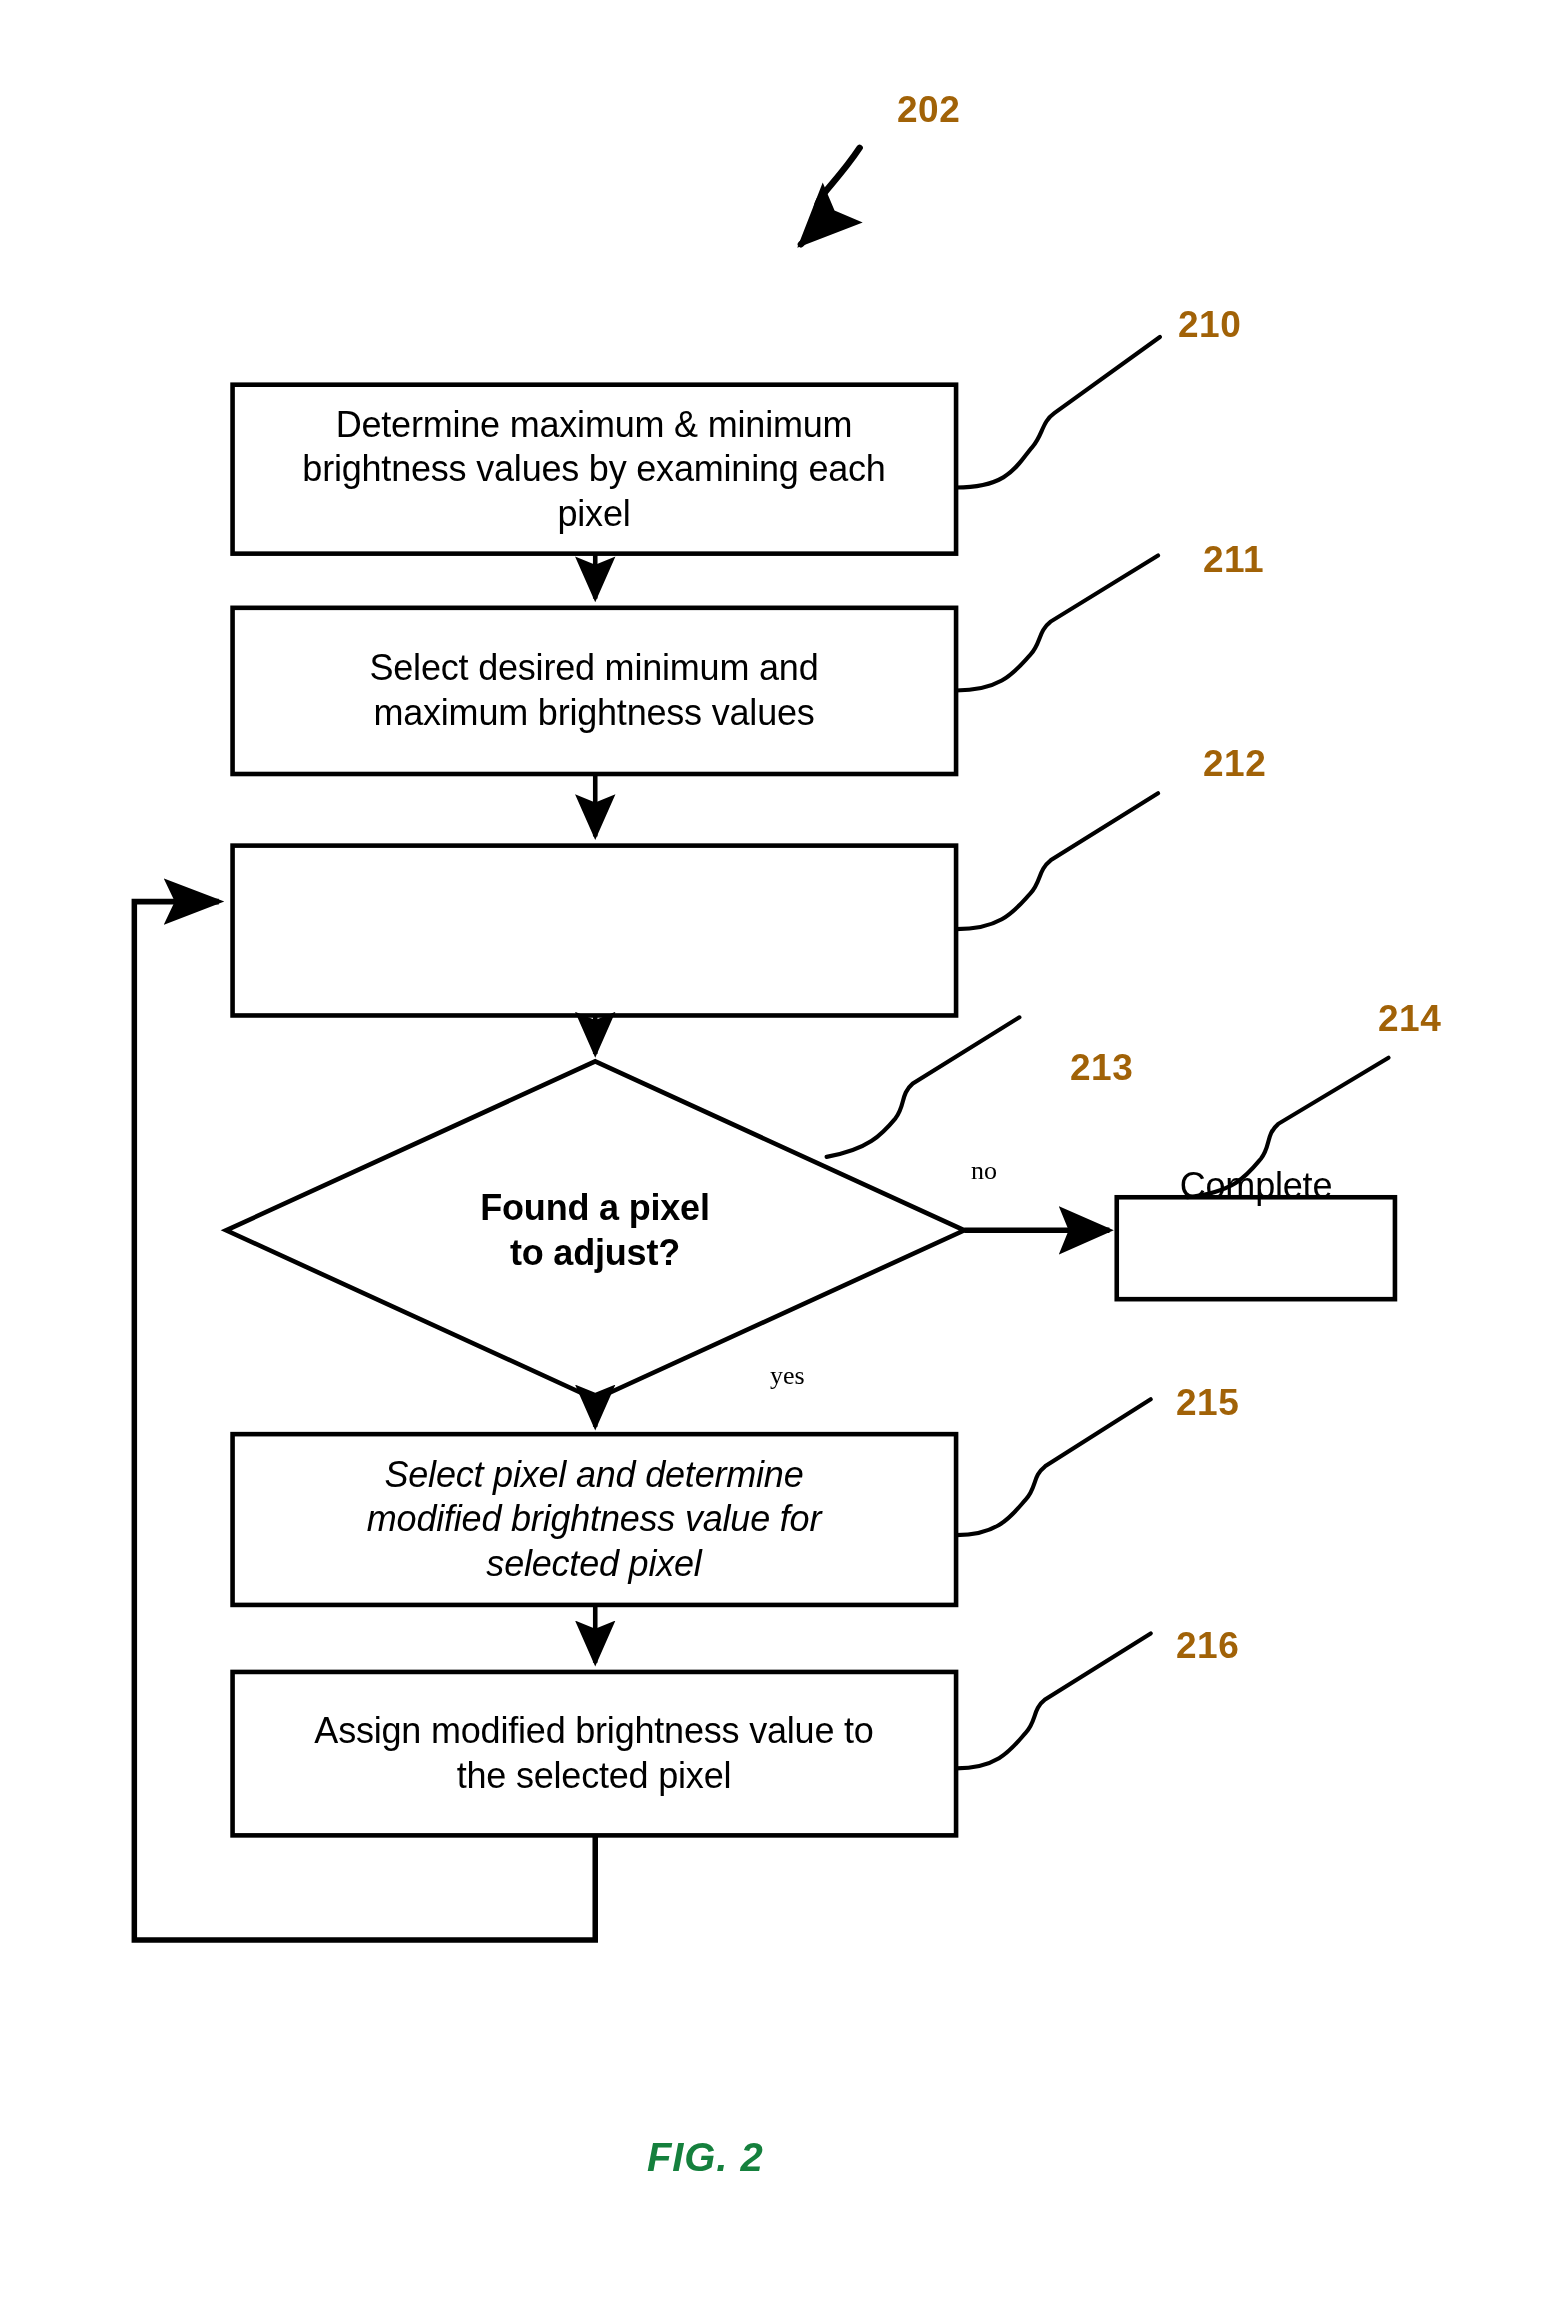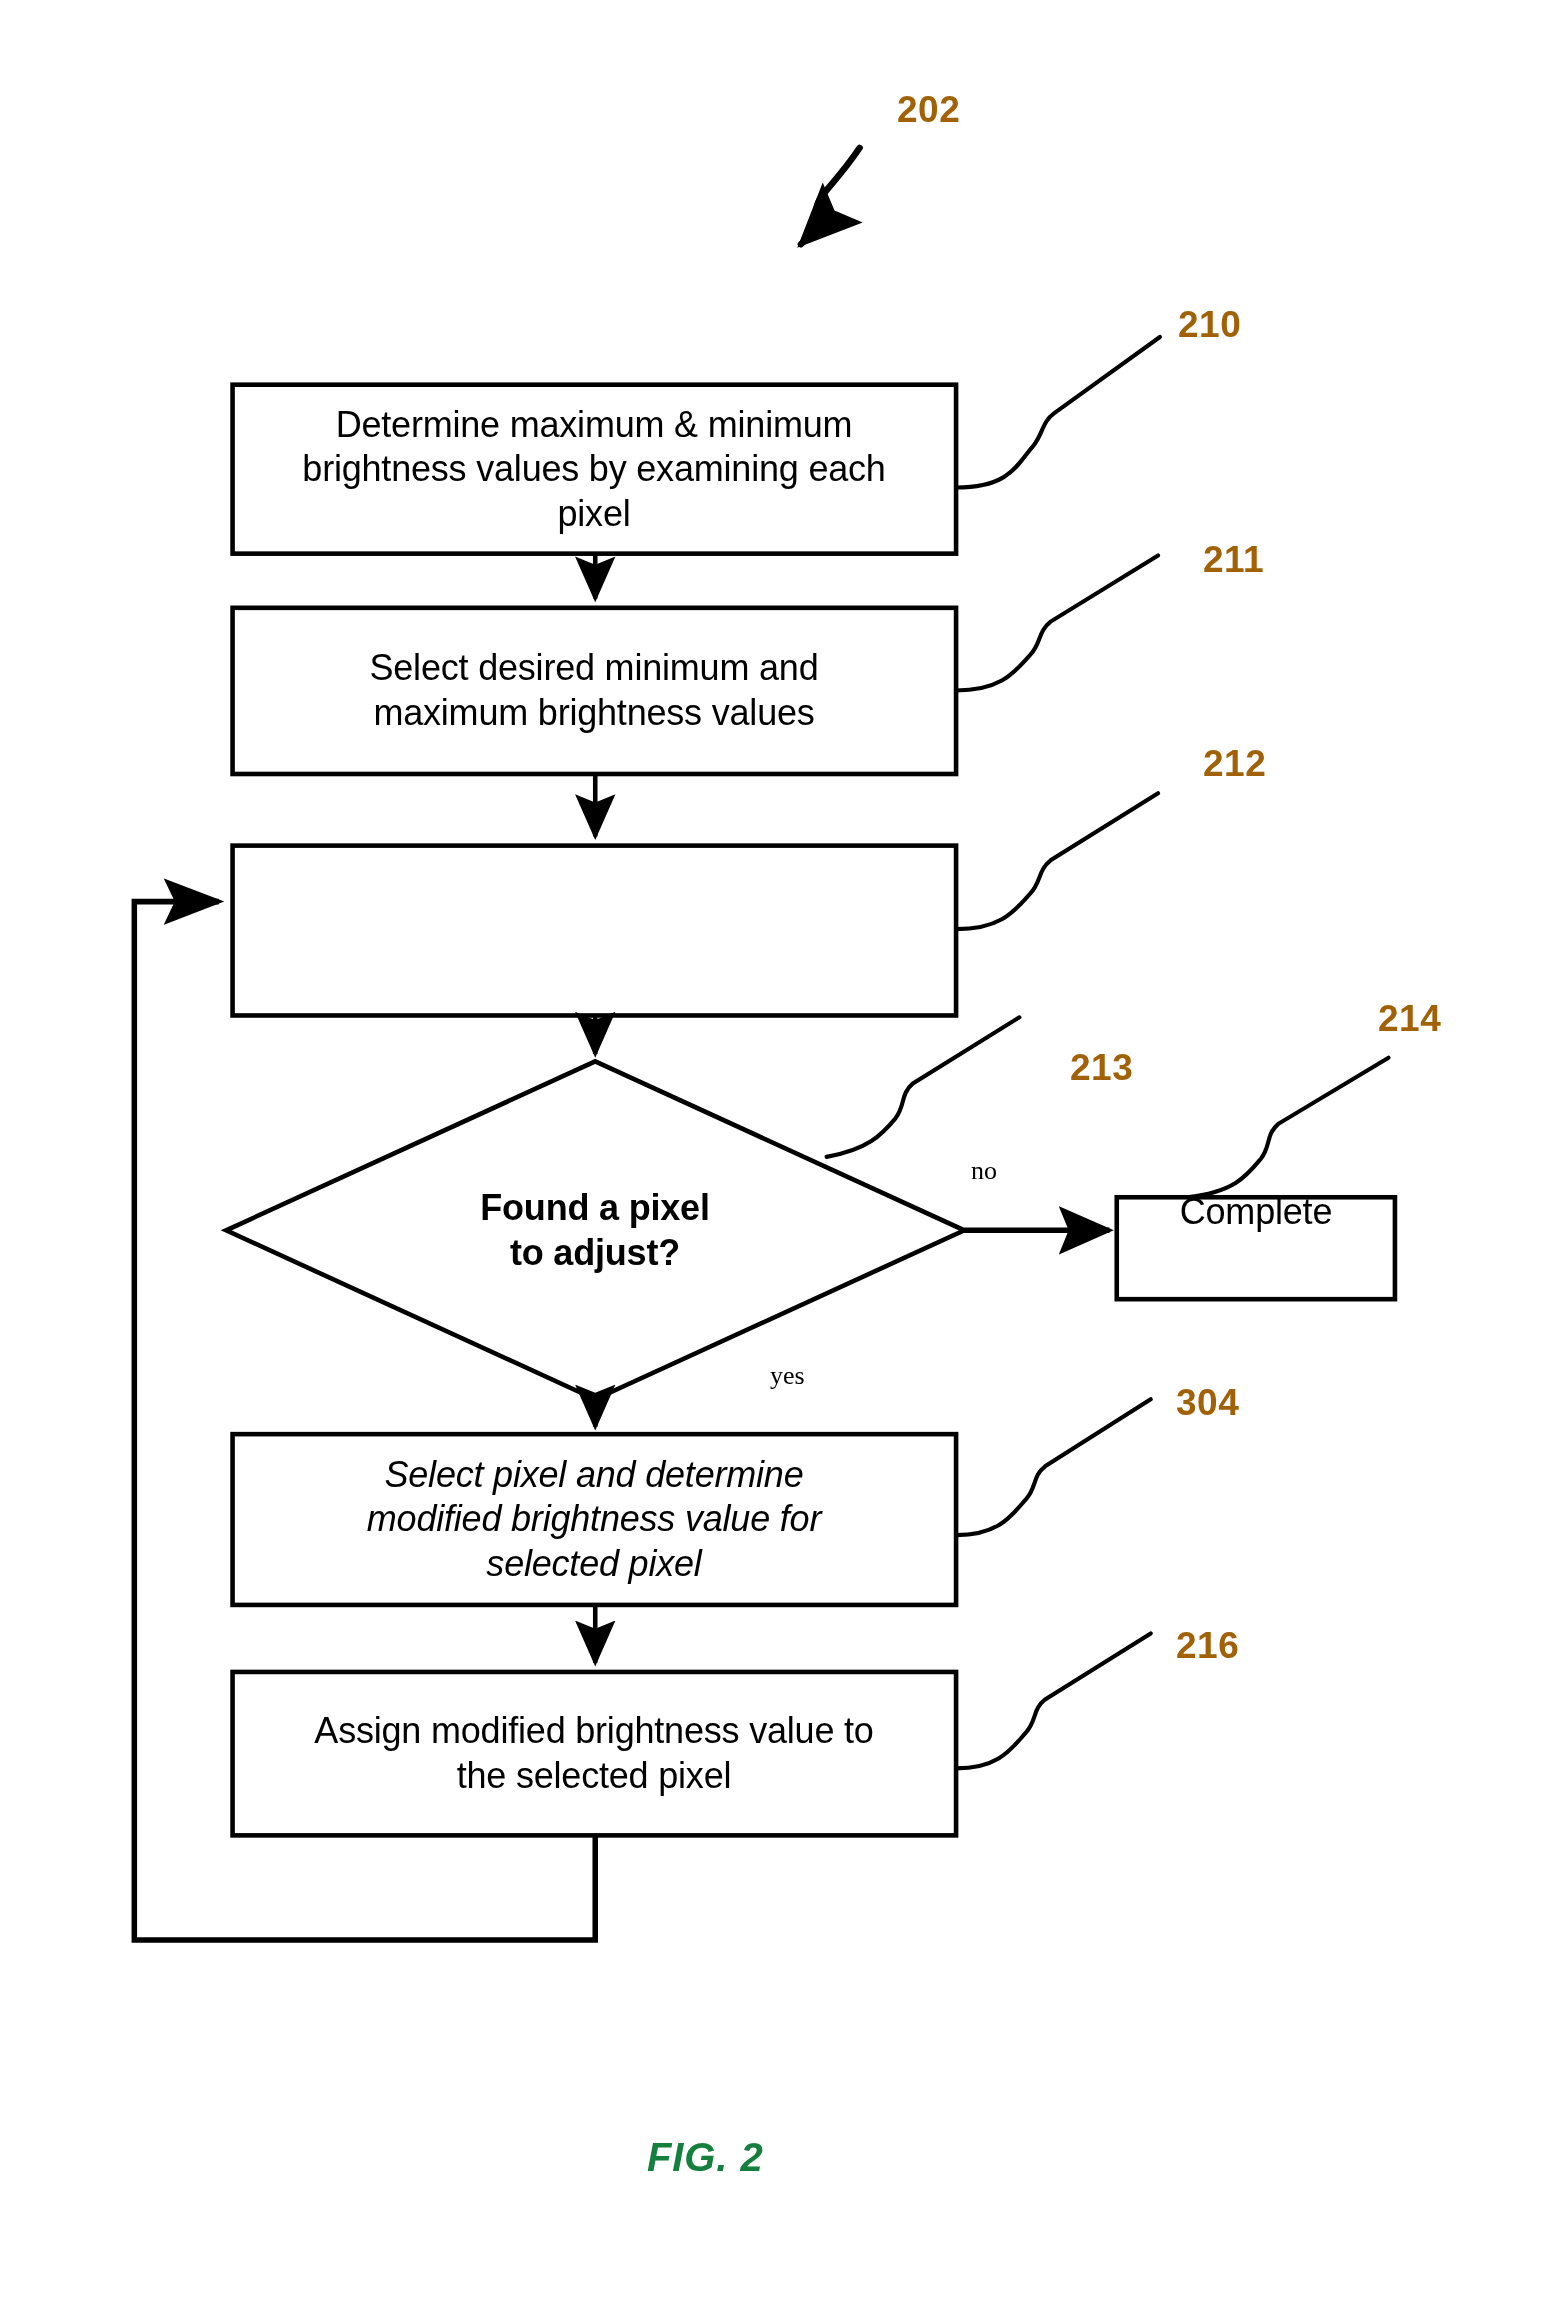--- a/index.html
+++ b/index.html
@@ -125,21 +125,21 @@
 brightness values by examining each
 pixel</div>
 
   <div class="node-label" style="left:246px; top:608px; width:696px; height:166px;">Select desired minimum and
 maximum brightness values</div>
 
 
   <div class="node-label" style="left:393px; top:1162px; width:404px; height:138px;font-weight:bold;">Found a pixel
 to adjust?</div>
 
-  <div class="node-label" style="left:1117px; top:1161px; width:278px; height:102px;">Complete</div>
+  <div class="node-label" style="left:1117px; top:1135px; width:278px; height:102px;">Complete</div>
 
   <div class="node-label" style="left:246px; top:1434px; width:696px; height:171px;font-style:italic;">Select pixel and determine
 modified brightness value for
 selected pixel</div>
 
   <div class="node-label" style="left:246px; top:1672px; width:696px; height:163px;">Assign modified brightness value to
 the selected pixel</div>
 
   <div class="edge-label" style="left:971px; top:1156px;">no</div>
 
@@ -150,20 +150,20 @@
   <div class="ref-num" style="left:1178px; top:304px;">210</div>
 
   <div class="ref-num" style="left:1203px; top:539px;">211</div>
 
   <div class="ref-num" style="left:1203px; top:743px;">212</div>
 
   <div class="ref-num" style="left:1070px; top:1047px;">213</div>
 
   <div class="ref-num" style="left:1378px; top:998px;">214</div>
 
-  <div class="ref-num" style="left:1176px; top:1382px;">304</div>
+  <div class="ref-num" style="left:1176px; top:1382px;">215</div>
 
   <div class="ref-num" style="left:1176px; top:1625px;">216</div>
 
   <div class="fig-caption" style="left:647px; top:2135px;">FIG.  2</div>
 
 </div>
 
 
 </body></html>

